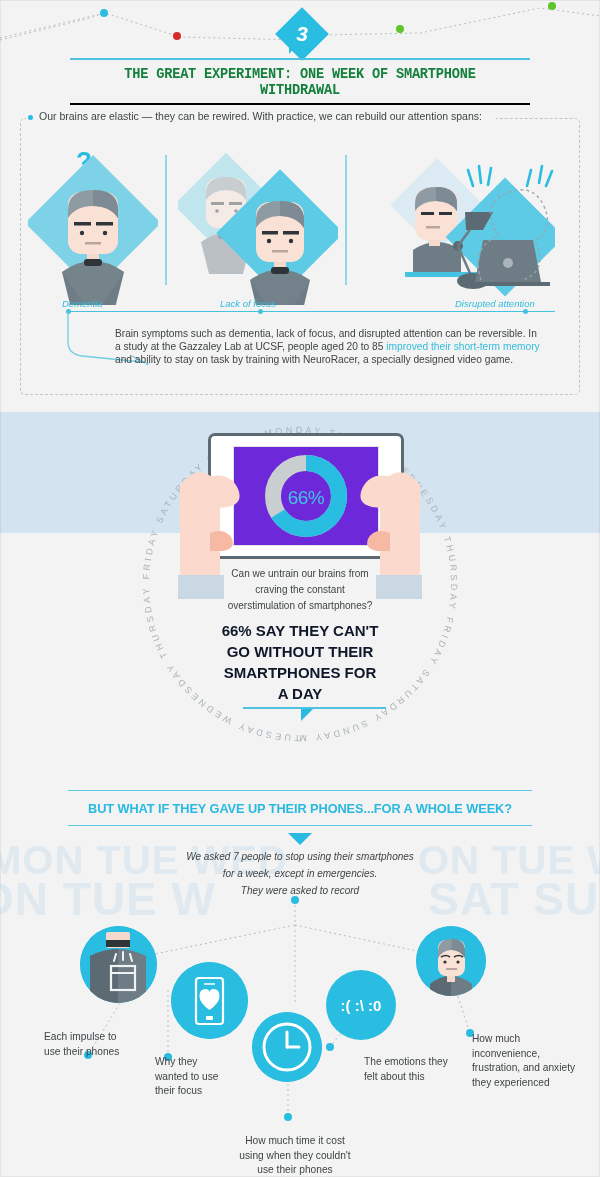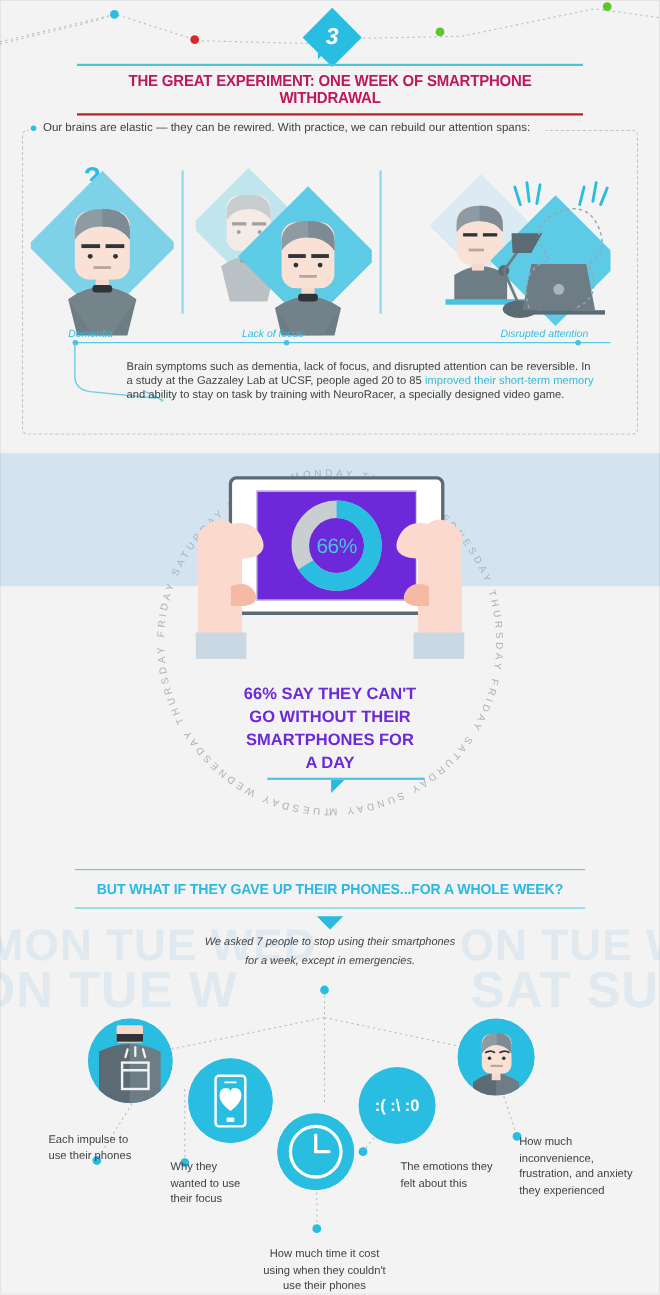--- a/index.html
+++ b/index.html
@@ -28,25 +28,25 @@
     display:flex;align-items:center;justify-content:center;
     color:#fff;font-size:21px;font-weight:bold;font-style:italic;
   }
   .badge-tail{
     position:absolute;left:289px;top:44px;width:0;height:0;
     border-left:9px solid #29bde2;border-bottom:10px solid transparent;
   }
   .sec-title{
     position:absolute;left:70px;top:58px;width:460px;
     text-align:center;
-    border-top:2px solid #4ec3e0;border-bottom:2px solid #b91c1c;
+    border-top:2px solid #4ec3e0;border-bottom:2px solid #000000;
     padding:6px 0 5px 0;
     font-size:14.5px;font-weight:bold;letter-spacing:-.2px;
-    color:#be185d;
-    font-family:Liberation Sans, sans-serif;
+    color:#15803d;
+    font-family:Liberation Mono, monospace;
   }
   .sec-title span{display:block;transform:scaleX(.94);transform-origin:center;}
 
   
   .lead{
     position:absolute;left:28px;top:110px;width:530px;
     font-size:10.5px;color:#3f4447;
   }
   .lead .dot{
     display:inline-block;width:5px;height:5px;border-radius:50%;
@@ -115,21 +115,21 @@
     background:#8b979c;
   }
 
   
   .q-copy{
     position:absolute;left:200px;top:566px;width:200px;text-align:center;
     font-size:10px;line-height:16px;color:#3f4447;
   }
   .q-big{
     position:absolute;left:185px;top:620px;width:230px;text-align:center;
-    font-size:15px;font-weight:bold;line-height:21px;color:#6d28d9;
+    font-size:15px;font-weight:bold;line-height:21px;color:#0f172a;
   }
   .q-rule{
     position:absolute;left:243px;top:707px;width:143px;height:2px;background:#4ec3e0;
   }
   .q-caret{
     position:absolute;left:301px;top:709px;width:0;height:0;
     border-left:12px solid #2ab9e0;border-bottom:12px solid transparent;
   }
 
   
@@ -332,20 +332,25 @@
       <path d="M58 52 q22 -6 30 12 q6 14 -10 18 l-20 2 Z" fill="#fbd9cc"></path>
       <path d="M60 108 q16 -6 22 6 q4 10 -10 12 l-12 0 Z" fill="#f6b9a3"></path>
       <rect x="28" y="150" width="46" height="24" fill="#c9d8e2"></rect>
       <path d="M270 60 q-18 -22 -34 -6 q-14 14 -6 30 l0 70 40 0 Z" fill="#fbd9cc"></path>
       <path d="M242 52 q-22 -6 -30 12 q-6 14 10 18 l20 2 Z" fill="#fbd9cc"></path>
       <path d="M240 108 q-16 -6 -22 6 q-4 10 10 12 l12 0 Z" fill="#f6b9a3"></path>
       <rect x="226" y="150" width="46" height="24" fill="#c9d8e2"></rect>
     </svg>
   </div>
 
+  <div class="q-copy">
+    <div>Can we untrain our brains from</div>
+    <div>craving the constant</div>
+    <div>overstimulation of smartphones?</div>
+  </div>
   <div class="q-big">
     <div>66% SAY THEY CAN'T</div>
     <div>GO WITHOUT THEIR</div>
     <div>SMARTPHONES FOR</div>
     <div>A DAY</div>
   </div>
   <div class="q-rule"></div>
   <div class="q-caret"></div>
 
   <div class="wm" style="left:-12px;top:838px;">MON TUE WED</div>
@@ -353,20 +358,21 @@
   <div class="wm" style="left:418px;top:838px;">ON TUE WED TH</div>
   <div class="wm wm2" style="left:428px;top:872px;">SAT SUN</div>
 
   <div class="week-title">
     <span>BUT WHAT IF THEY GAVE UP THEIR PHONES...FOR A WHOLE WEEK?</span>
   </div>
   <div class="week-caret"></div>
   <div class="week-copy">
     <div>We asked 7 people to stop using their smartphones</div>
     <div>for a week, except in emergencies.</div>
+    <div>They were asked to record</div>
   </div>
 
   <svg class="rnet" viewBox="0 0 600 282">
     <polyline points="295,5 295,30 295,110" fill="none" stroke="#b9bfc2" stroke-width="1" stroke-dasharray="2 3"></polyline>
     <polyline points="295,30 150,60 88,160" fill="none" stroke="#b9bfc2" stroke-width="1" stroke-dasharray="2 3"></polyline>
     <polyline points="295,30 445,62 470,138" fill="none" stroke="#b9bfc2" stroke-width="1" stroke-dasharray="2 3"></polyline>
     <polyline points="168,95 168,130 168,160" fill="none" stroke="#b9bfc2" stroke-width="1" stroke-dasharray="2 3"></polyline>
     <polyline points="200,80 180,118" fill="none" stroke="#b9bfc2" stroke-width="1" stroke-dasharray="2 3"></polyline>
     <polyline points="365,108 330,152" fill="none" stroke="#b9bfc2" stroke-width="1" stroke-dasharray="2 3"></polyline>
     <polyline points="288,184 288,222" fill="none" stroke="#b9bfc2" stroke-width="1" stroke-dasharray="2 3"></polyline>

